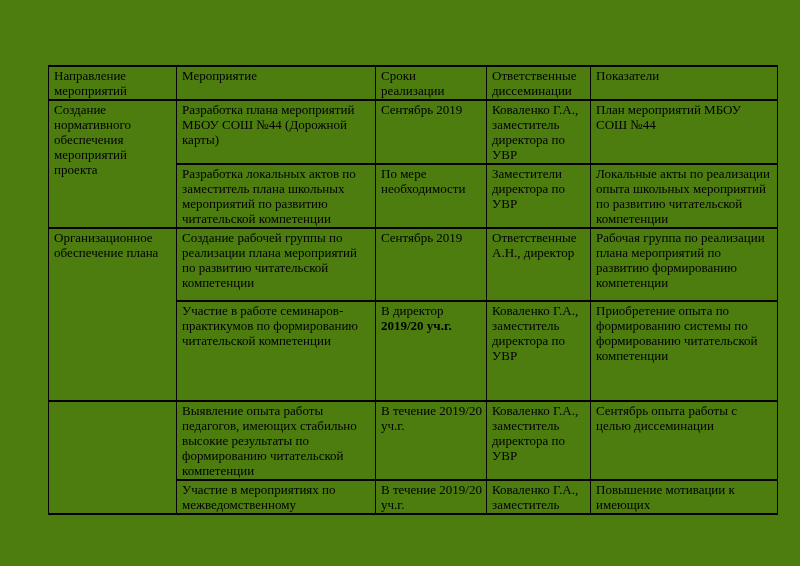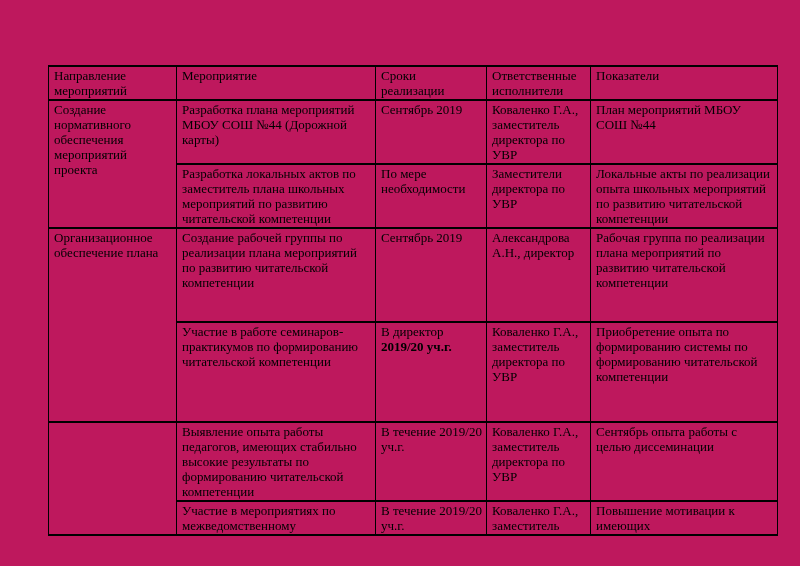--- a/index.html
+++ b/index.html
@@ -10,21 +10,21 @@
     background: #ffffff;
     position: relative;
     overflow: hidden;
     font-family: "Liberation Serif", serif;
     color: #000000;
   }
   .page {
     position: absolute;
     left: 0; top: 0;
     width: 800px; height: 566px;
-    background: #be185d;
+    background: #4d7c0f;
   }
   .table-wrap {
     position: absolute;
     left: 48px;
     top: 65px;
   }
   table.plan {
     border-collapse: collapse;
     table-layout: fixed;
     width: 729px;
@@ -56,45 +56,45 @@
         <col style="width:199px">
         <col style="width:111px">
         <col style="width:104px">
         <col style="width:187px">
       </colgroup>
       <tbody>
         <tr style="height:33px">
           <th>Направление мероприятий</th>
           <th>Мероприятие</th>
           <th>Сроки реализации</th>
-          <th>Ответственные исполнители</th>
+          <th>Ответственные диссеминации</th>
           <th>Показатели</th>
         </tr>
 
         <tr style="height:62px">
           <td rowspan="2">Создание нормативного обеспечения мероприятий проекта</td>
           <td>Разработка плана мероприятий МБОУ СОШ №44 (Дорожной карты)</td>
           <td>Сентябрь 2019</td>
           <td>Коваленко Г.А., заместитель директора по УВР</td>
           <td>План мероприятий МБОУ СОШ №44</td>
         </tr>
 
         <tr style="height:59px">
           <td>Разработка локальных актов по заместитель плана школьных мероприятий по развитию читательской компетенции</td>
           <td>По мере необходимости</td>
           <td>Заместители директора по УВР</td>
           <td>Локальные акты по реализации опыта школьных мероприятий по развитию читательской компетенции</td>
         </tr>
 
-        <tr style="height:94px">
+        <tr style="height:73px">
           <td rowspan="2">Организационное обеспечение плана</td>
           <td>Создание рабочей группы по реализации плана мероприятий по развитию читательской компетенции</td>
           <td>Сентябрь 2019</td>
-          <td>Александрова А.Н., директор</td>
-          <td>Рабочая группа по реализации плана мероприятий по развитию читательской компетенции</td>
+          <td>Ответственные А.Н., директор</td>
+          <td>Рабочая группа по реализации плана мероприятий по развитию формированию компетенции</td>
         </tr>
 
         <tr style="height:100px">
           <td>Участие в работе семинаров-практикумов по формированию читательской компетенции</td>
           <td><span>В директор</span> <span class="b">2019/20 уч.г.</span></td>
           <td>Коваленко Г.А., заместитель директора по УВР</td>
           <td>Приобретение опыта по формированию системы по формированию читательской компетенции</td>
         </tr>
 
         <tr style="height:75px">

